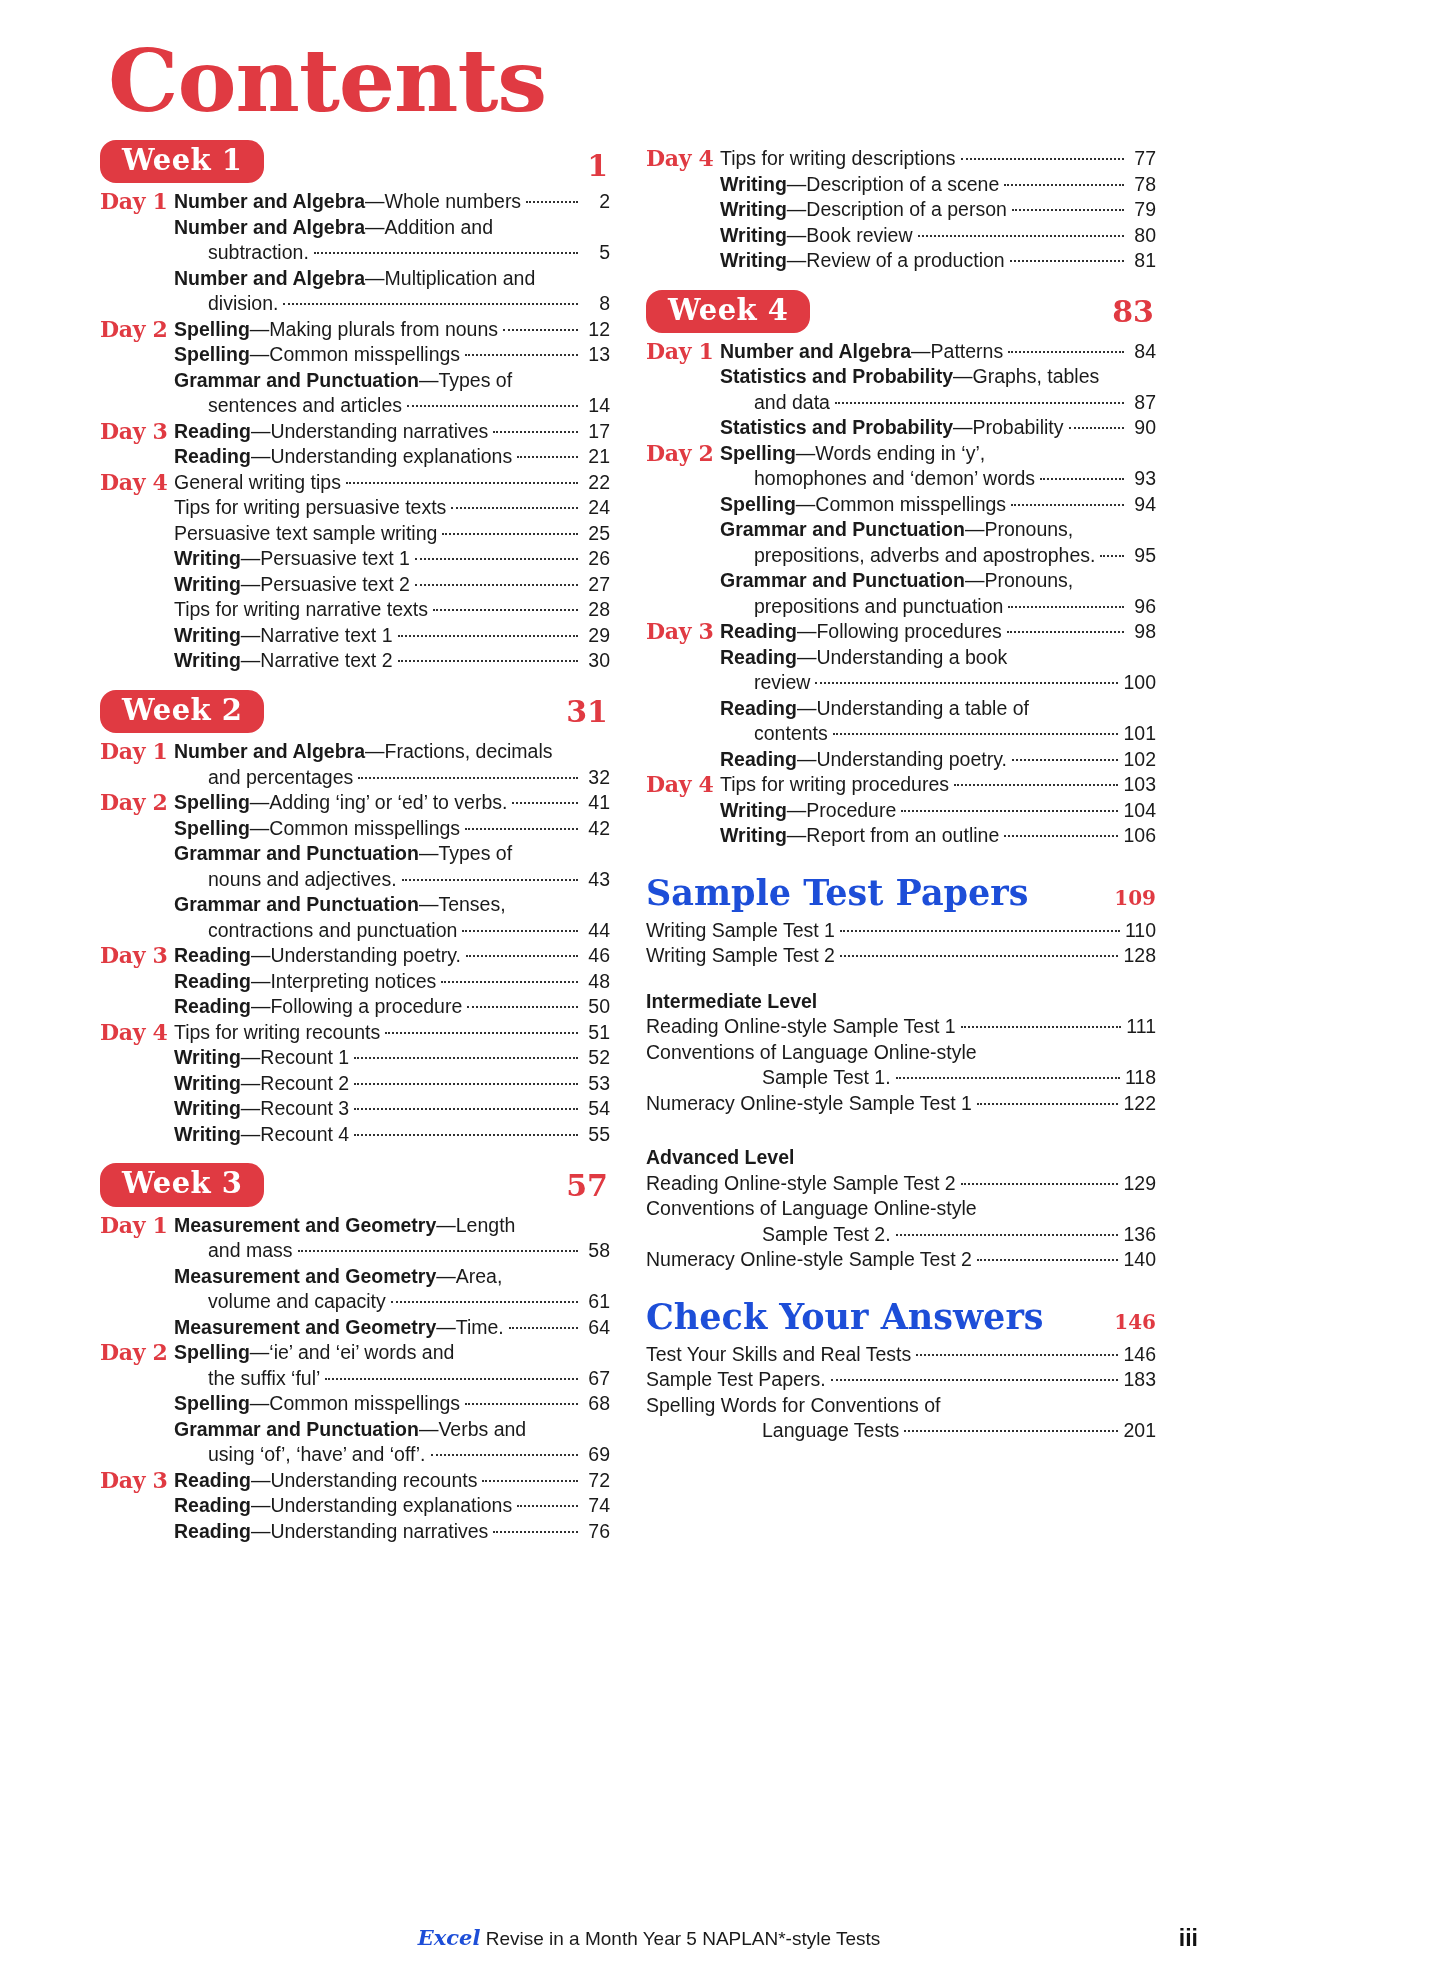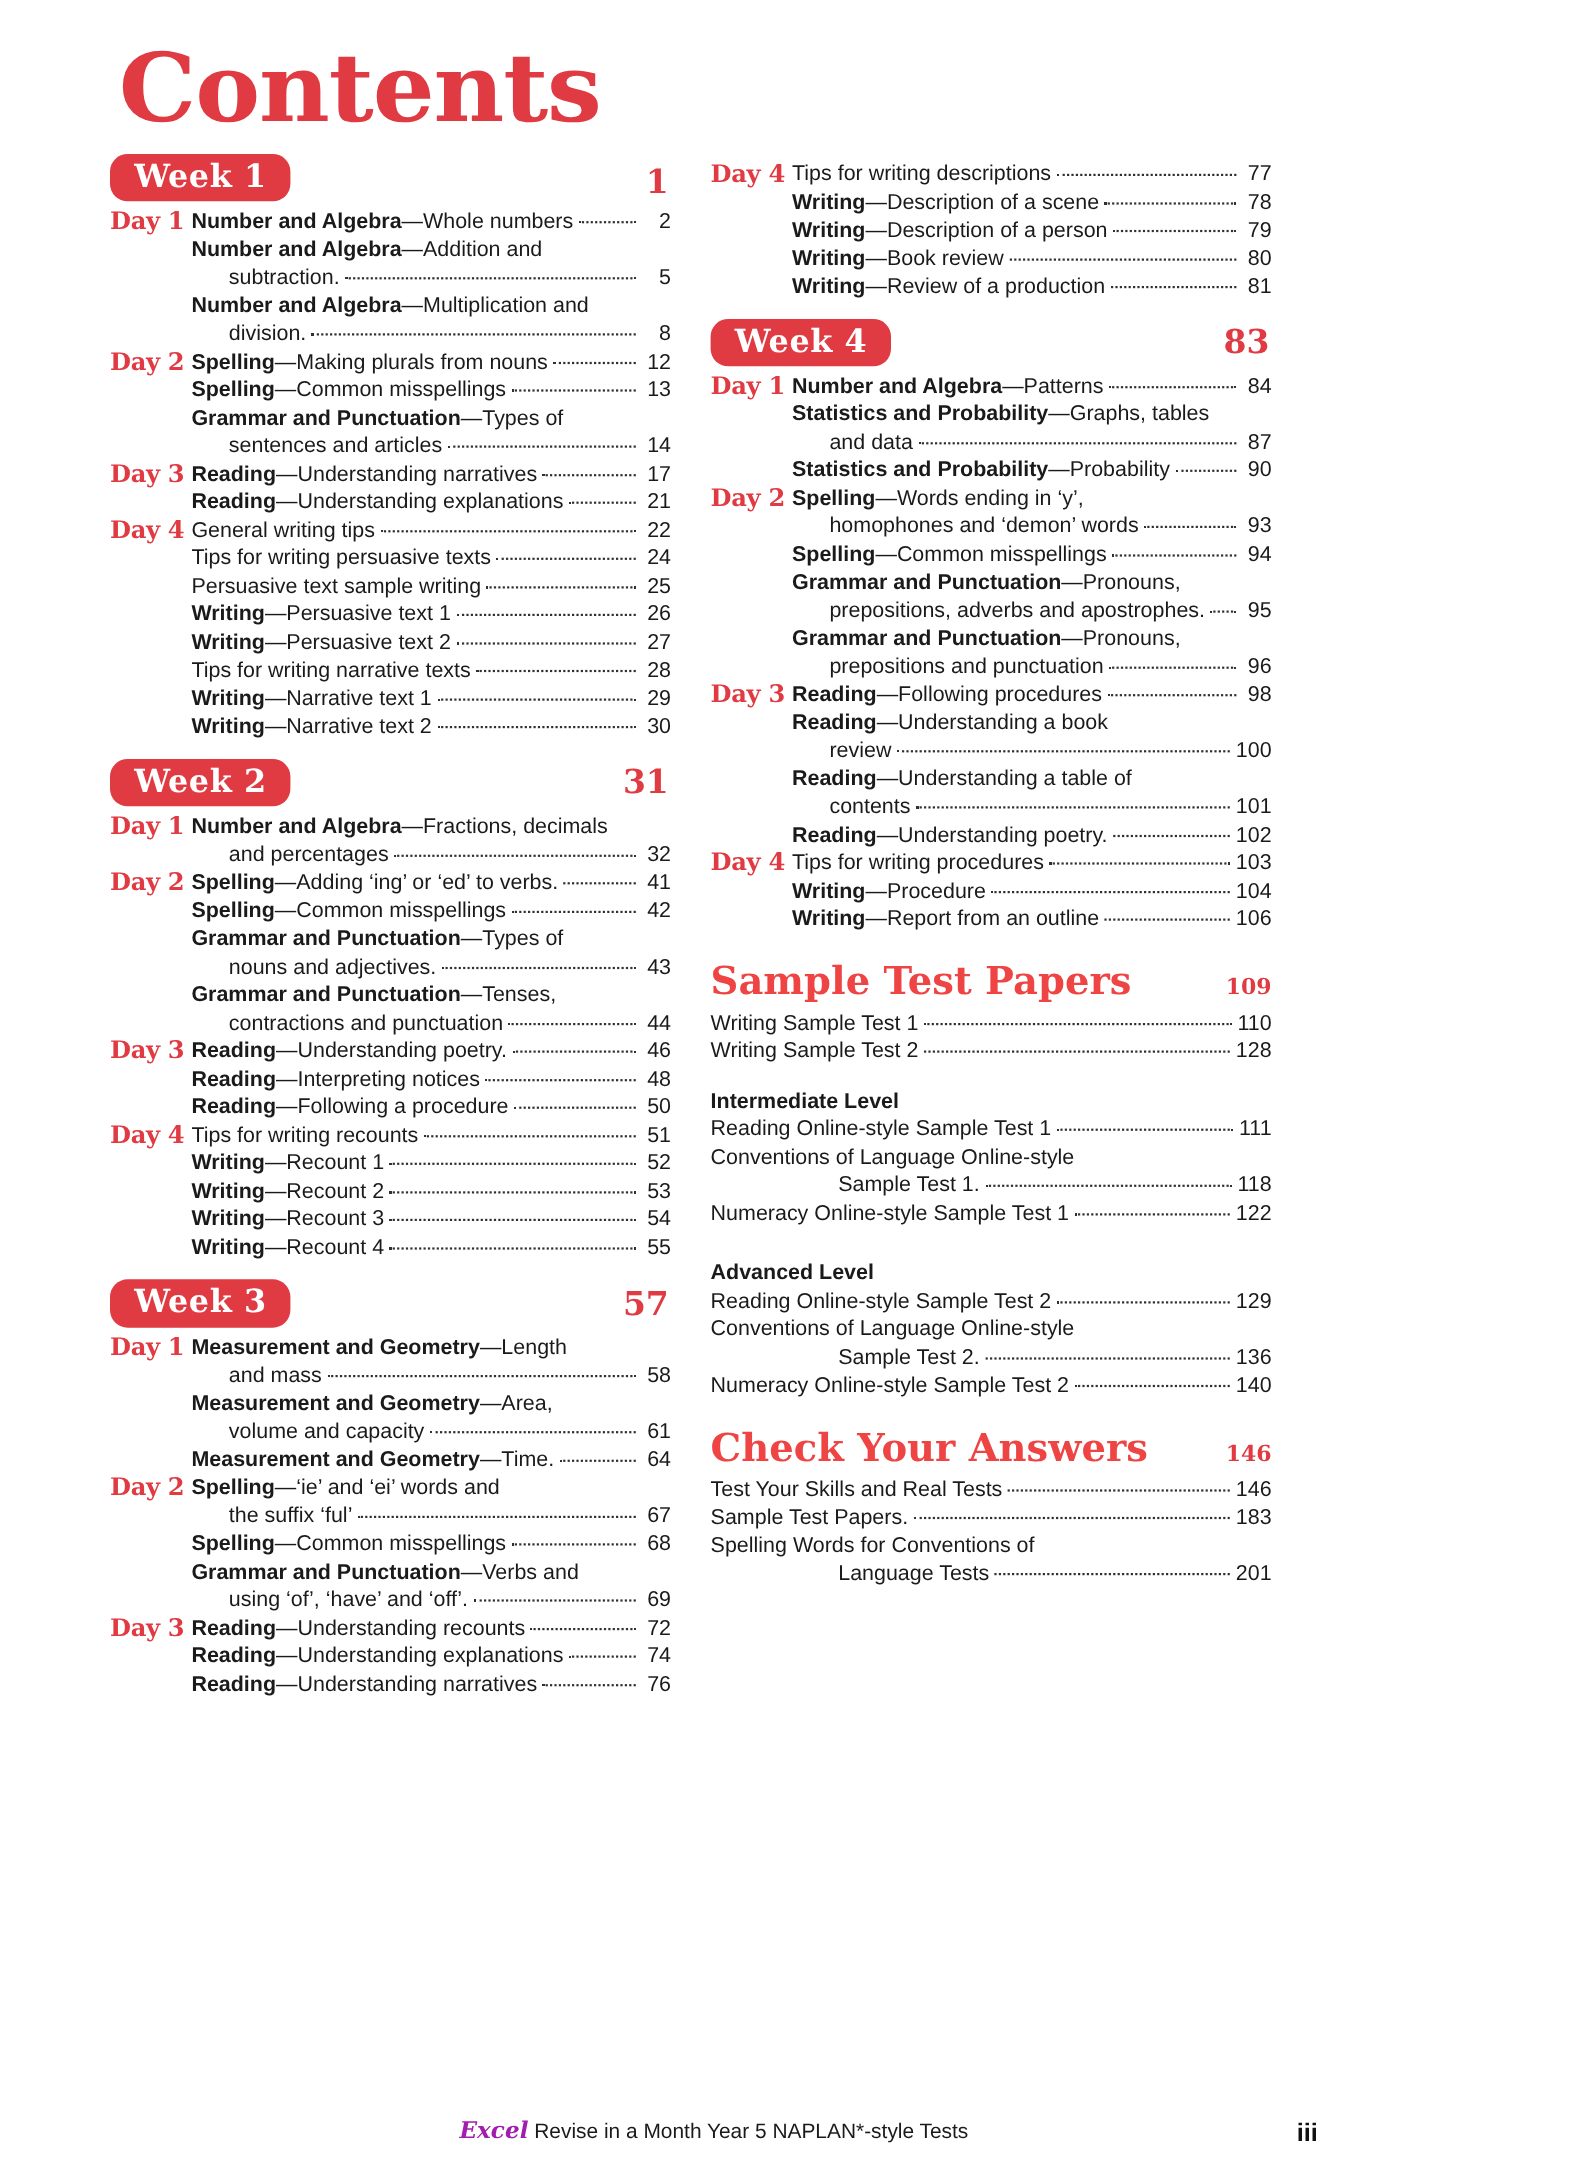--- a/index.html
+++ b/index.html
@@ -69,21 +69,21 @@
   
   .section-head{
     display:flex;
     align-items:baseline;
     justify-content:space-between;
     margin:26px 0 8px 0;
   }
   .section-title{
     font-family:"DejaVu Serif", serif;
     font-weight:bold;
-    color:#ef4444;
+    color:#1d4ed8;
     font-size:35px;
     line-height:1.0;
     letter-spacing:0px;
   }
   .section-page{
     font-family:"DejaVu Serif", serif;
     font-weight:bold;
     color:#e03a42;
     font-size:20px;
   }
@@ -148,21 +148,21 @@
   }
   .footer-center{
     flex:1 1 auto;
     text-align:center;
     font-size:19px;
   }
   .footer-brand{
     font-family:"DejaVu Serif", serif;
     font-style:italic;
     font-weight:bold;
-    color:#a21caf;
+    color:#1d4ed8;
     font-size:21px;
   }
   .folio{
     position:absolute;
     right:0;bottom:-2px;
     font-weight:bold;
     font-size:23px;
     color:#111;
   }
 </style>

